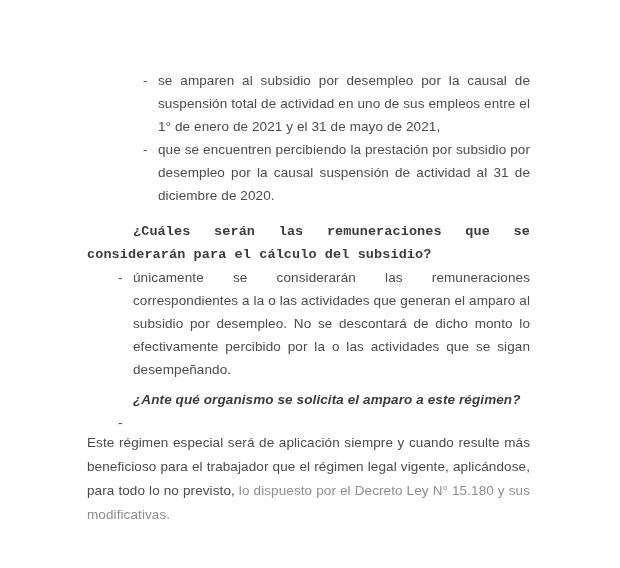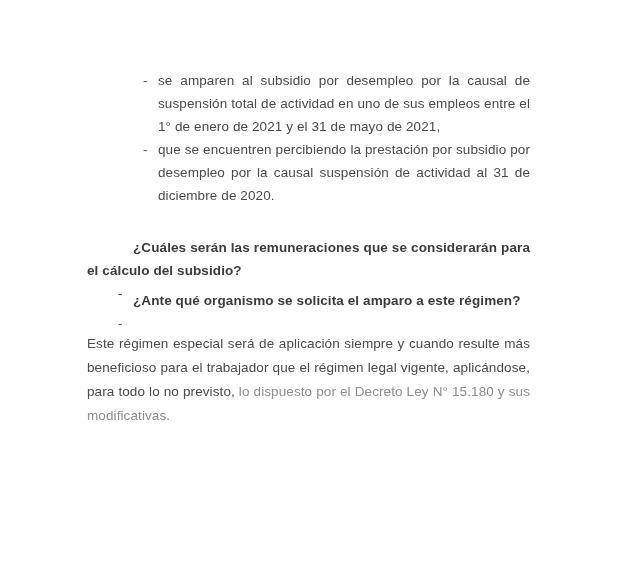--- a/index.html
+++ b/index.html
@@ -33,22 +33,22 @@
   .list-deep .li { padding-left: 71px; }
   .list-deep .marker { position: absolute; left: 56px; top: 0; }
   .list-shallow .li { padding-left: 46px; }
   .list-shallow .marker { position: absolute; left: 31px; top: 0; }
   .heading {
     font-weight: 700;
     color: #3c3c3c;
     text-align: justify;
     text-indent: 46px;
   }
-  .heading-q1 { margin-top: 29px; }
-  .heading-q2 { margin-top: 7px; white-space: nowrap; }
+  .heading-q1 { margin-top: 13px; font-family: Liberation Mono, monospace; }
+  .heading-q2 { margin-top: 7px; white-space: nowrap; font-style: italic; }
   .closing {
     margin-top: 20px;
     line-height: 24px;
     text-align: justify;
   }
   .closing .light { color: #8e8e8e; }
 </style>
 </head>
 <body>
 
@@ -64,20 +64,21 @@
         <span class="marker">-</span>
         <span>que se encuentren percibiendo la prestación por subsidio por desempleo por la causal suspensión de actividad al 31 de diciembre de 2020.</span>
       </div>
     </div>
 
     <p class="heading heading-q1">¿Cuáles serán las remuneraciones que se considerarán para el cálculo del subsidio?</p>
 
     <div class="list list-shallow">
       <div class="li">
         <span class="marker">-</span>
+        <span>únicamente se considerarán las remuneraciones correspondientes a la o las actividades que generan el amparo al subsidio por desempleo. No se descontará de dicho monto lo efectivamente percibido por la o las actividades que se sigan desempeñando.</span>
       </div>
     </div>
 
     <p class="heading heading-q2">¿Ante qué organismo se solicita el amparo a este régimen?</p>
 
     <div class="list list-shallow">
       <div class="li">
         <span class="marker">-</span>
       </div>
     </div>

